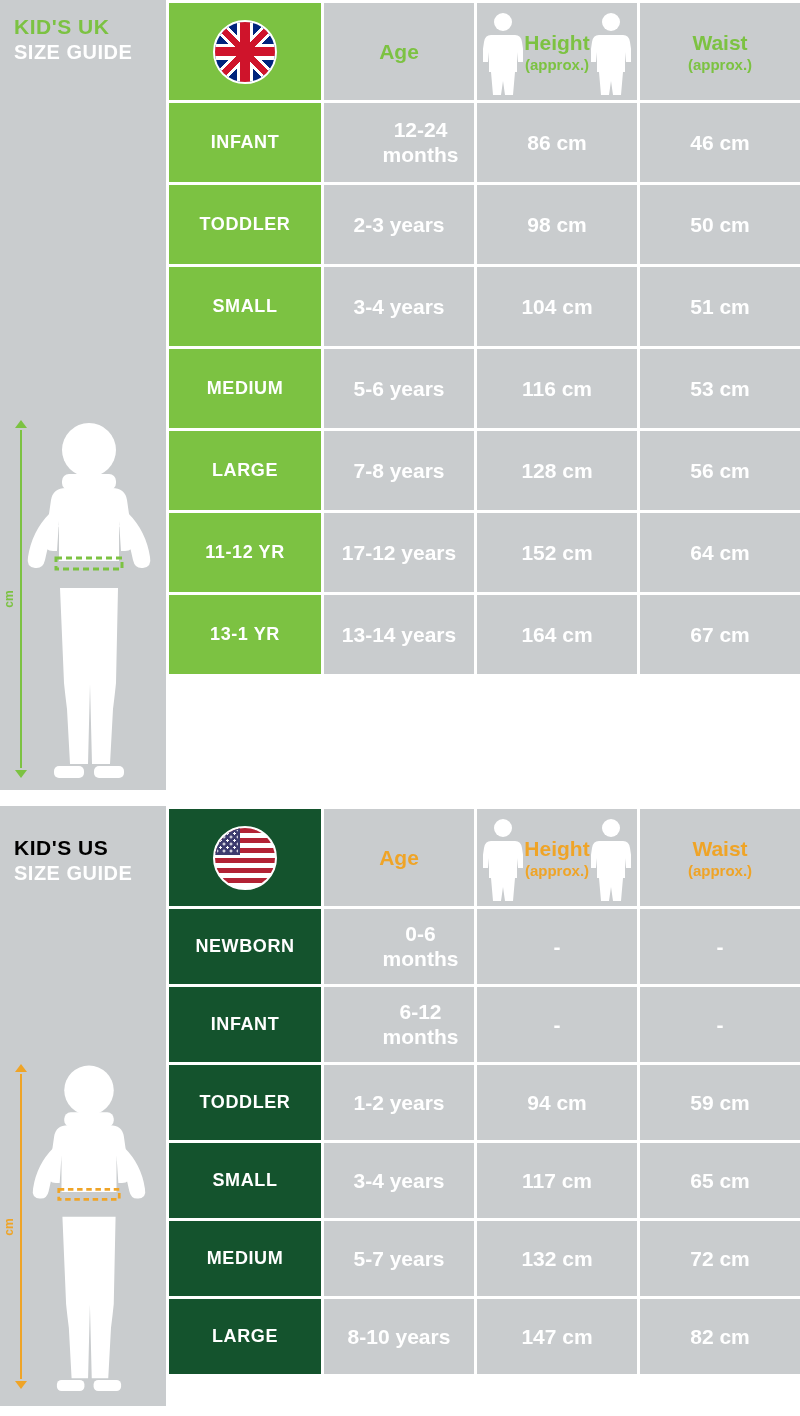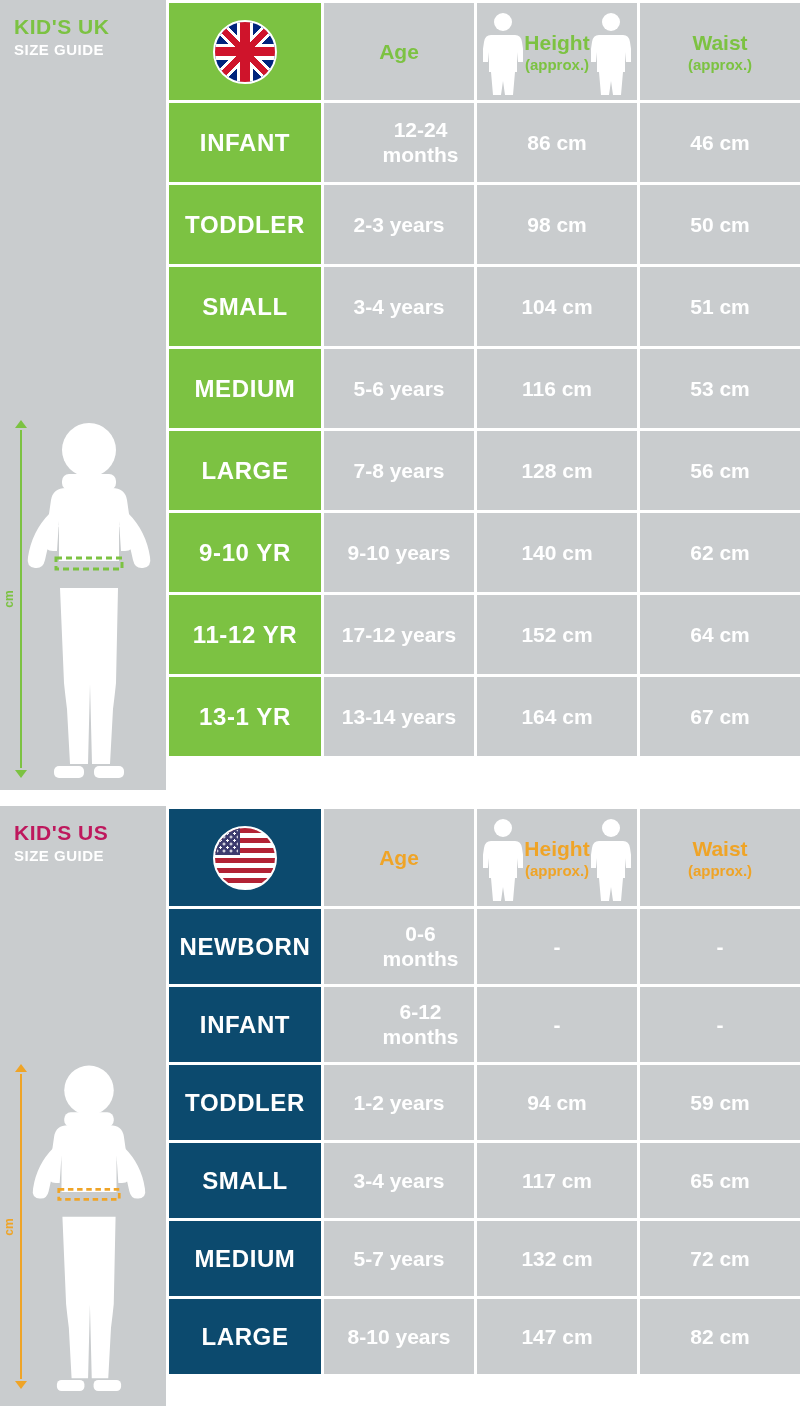--- a/index.html
+++ b/index.html
@@ -29,28 +29,28 @@
   .figure-col .title-wrap {
     padding: 16px 10px 0 14px;
   }
   .brand-title {
     font-size: 21px;
     font-weight: bold;
     letter-spacing: 0.5px;
     line-height: 1.05;
   }
   .brand-sub {
-    font-size: 15px;
+    font-size: 20px;
     color: #ffffff;
     font-weight: bold;
     letter-spacing: 0.5px;
     margin-top: 3px;
   }
   .uk .brand-title { color: #7cc242; }
-  .us .brand-title { color: #be185d; }
+  .us .brand-title { color: #000000; margin-top: 15px; }
 
   
   .silhouette {
     position: absolute;
     left: 22px;
     width: 134px;
   }
   .uk .silhouette { top: 418px; height: 360px; }
   .us .silhouette { top: 255px; height: 330px; }
 
@@ -110,24 +110,24 @@
     text-align: center;
     vertical-align: middle;
     color: #ffffff;
   }
   .hdr-row th { height: 100px; }
   .body-row td { height: 82px; }
   .us .body-row td { height: 78px; }
 
   .cell-grey { background: #c9ccce; }
   .cell-green { background: #7cc242; }
-  .cell-orange { background: #0c4a6e; }
+  .cell-orange { background: #14532d; }
 
   .size-label {
-    font-size: 24px;
+    font-size: 18px;
     font-weight: bold;
     letter-spacing: 0.6px;
   }
   .val {
     font-size: 21px;
     font-weight: bold;
   }
   .val.two-line { line-height: 1.15; padding-left: 43px; }
 
   .hdr-text {
@@ -330,26 +330,20 @@
         <td class="cell-grey val">116 cm</td>
         <td class="cell-grey val">53 cm</td>
       </tr>
       <tr class="body-row">
         <td class="cell-green size-label">LARGE</td>
         <td class="cell-grey val">7-8 years</td>
         <td class="cell-grey val">128 cm</td>
         <td class="cell-grey val">56 cm</td>
       </tr>
       <tr class="body-row">
-        <td class="cell-green size-label">9-10 YR</td>
-        <td class="cell-grey val">9-10 years</td>
-        <td class="cell-grey val">140 cm</td>
-        <td class="cell-grey val">62 cm</td>
-      </tr>
-      <tr class="body-row">
         <td class="cell-green size-label">11-12 YR</td>
         <td class="cell-grey val">17-12 years</td>
         <td class="cell-grey val">152 cm</td>
         <td class="cell-grey val">64 cm</td>
       </tr>
       <tr class="body-row">
         <td class="cell-green size-label">13-1 YR</td>
         <td class="cell-grey val">13-14 years</td>
         <td class="cell-grey val">164 cm</td>
         <td class="cell-grey val">67 cm</td>

